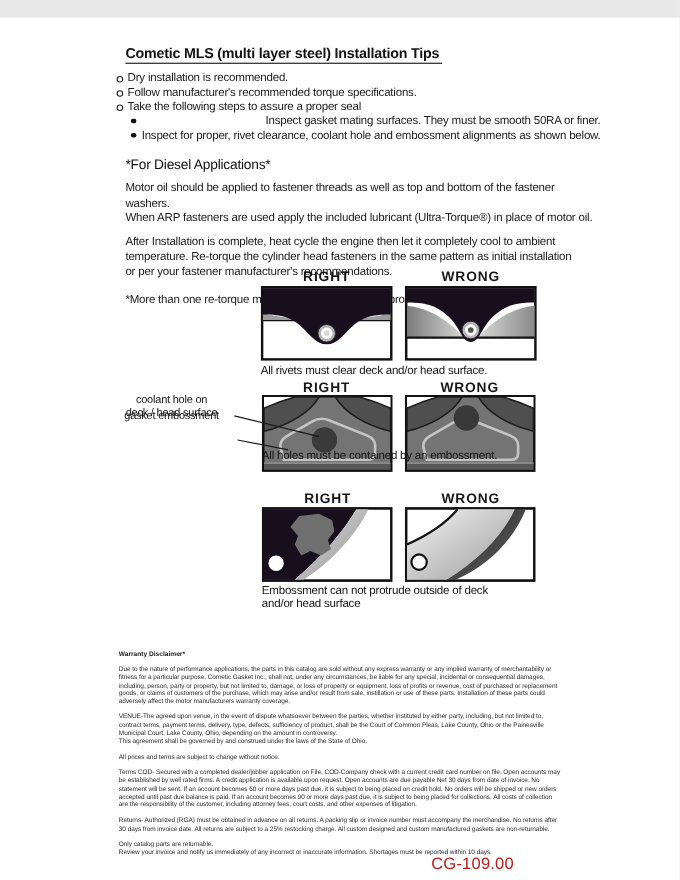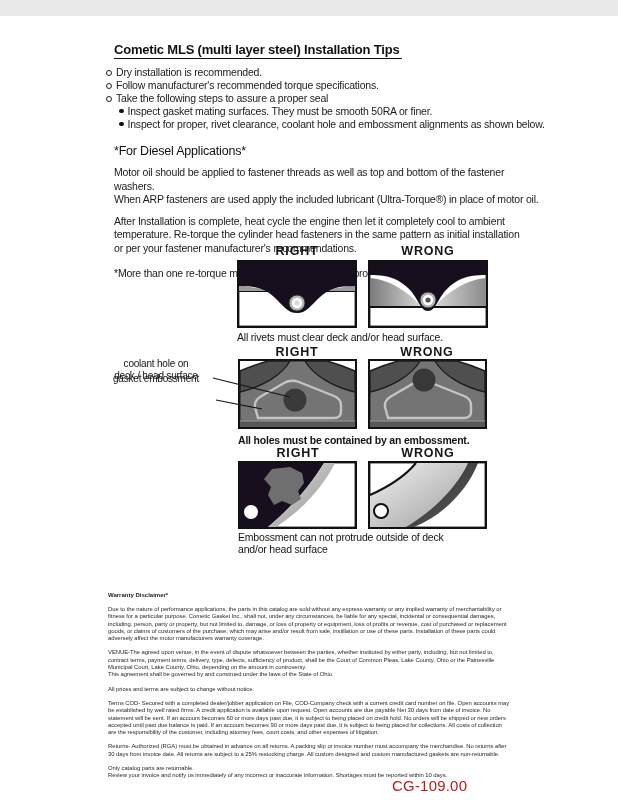--- a/index.html
+++ b/index.html
@@ -19,21 +19,21 @@
   .bullets { margin-top:7px; }
   .bullet-row { display:flex; align-items:flex-start; line-height:13px; font-size:10.5px; letter-spacing:-0.2px; }
   .marker-open {
     flex:0 0 auto; width:4px; height:4px; border:1px solid #222; border-radius:50%;
     margin:3.5px 4px 0 0; background:#fff;
   }
   .marker-filled {
     flex:0 0 auto; width:4.5px; height:4.5px; border-radius:50%;
     margin:3.5px 4px 0 0; background:#111;
   }
-  .sub { margin-left:13px; }
+  .sub { margin-left:13px;justify-content:space-between; }
   .diesel-heading { margin:13px 0 0 8px; font-size:12.5px; font-weight:normal; color:#111; letter-spacing:-0.2px; }
   .para { margin:8px 0 0 8px; font-size:10.5px; line-height:13.5px; letter-spacing:-0.2px; white-space:pre-line; width:430px; }
   .note { margin-top:12px; }
   
   .dg-label {
     position:absolute; width:120px; text-align:center;
     font-size:12.5px; letter-spacing:0.8px; color:#161616;font-weight:bold;
   }
   .dg-box { position:absolute; width:120px; }
   .dg-box svg { display:block; }
@@ -167,21 +167,21 @@
       <path d="M20,59 L17,48 Q16,42 22,38 L46,24 Q53,20 61,23 L96,37 Q103,40 103,46 L103,53 Q103,59 96,59 Z" fill="none" stroke="#c4c4c4" stroke-width="2.4"></path>
       <circle cx="56" cy="21" r="11.5" fill="#383838"></circle>
     </svg>
   </div>
 
   <svg class="leader-svg" style="left:100px; top:330px;" width="210" height="75" viewBox="0 0 210 75">
     <line x1="113" y1="32" x2="190" y2="51" stroke="#1a1a1a" stroke-width="1.1"></line>
     <line x1="116" y1="54" x2="162" y2="63" stroke="#1a1a1a" stroke-width="1.1"></line>
   </svg>
 
-  <div class="dg-caption" style="left:238px; top:418px;font-weight:bold;">All holes must be contained by an embossment.</div>
+  <div class="dg-caption" style="left:238px; top:392px;">All holes must be contained by an embossment.</div>
 
   <div class="dg-label" style="left:238px; top:430px;">RIGHT</div>
   <div class="dg-label" style="left:368px; top:430px;">WRONG</div>
 
   <div class="dg-box" style="left:238px; top:445px;">
     <svg width="119" height="68" viewBox="0 0 119 68">
       <defs>
         <linearGradient id="stripeG" x1="0" y1="0" x2="1" y2="1">
           <stop offset="0" stop-color="#e2e2e2"></stop>
             <stop offset="1" stop-color="#8f8f8f"></stop>

